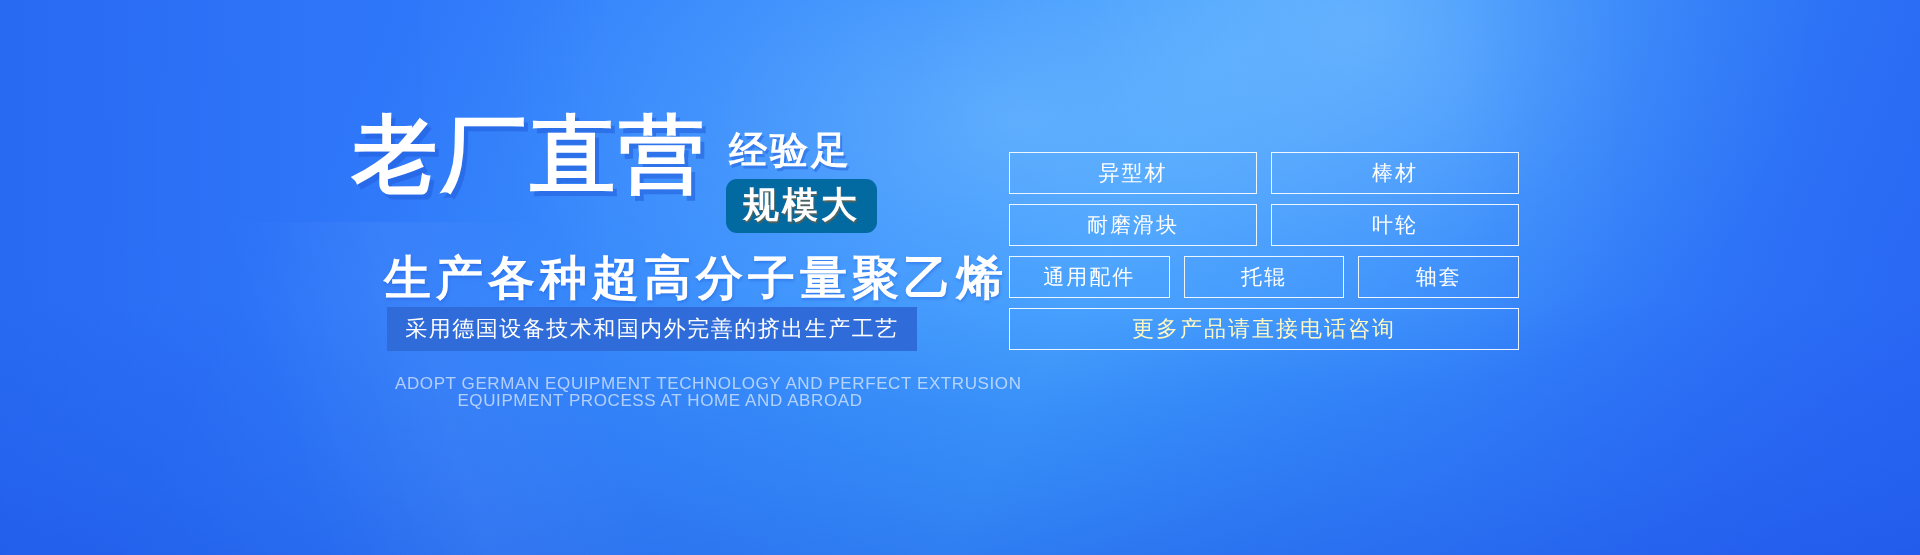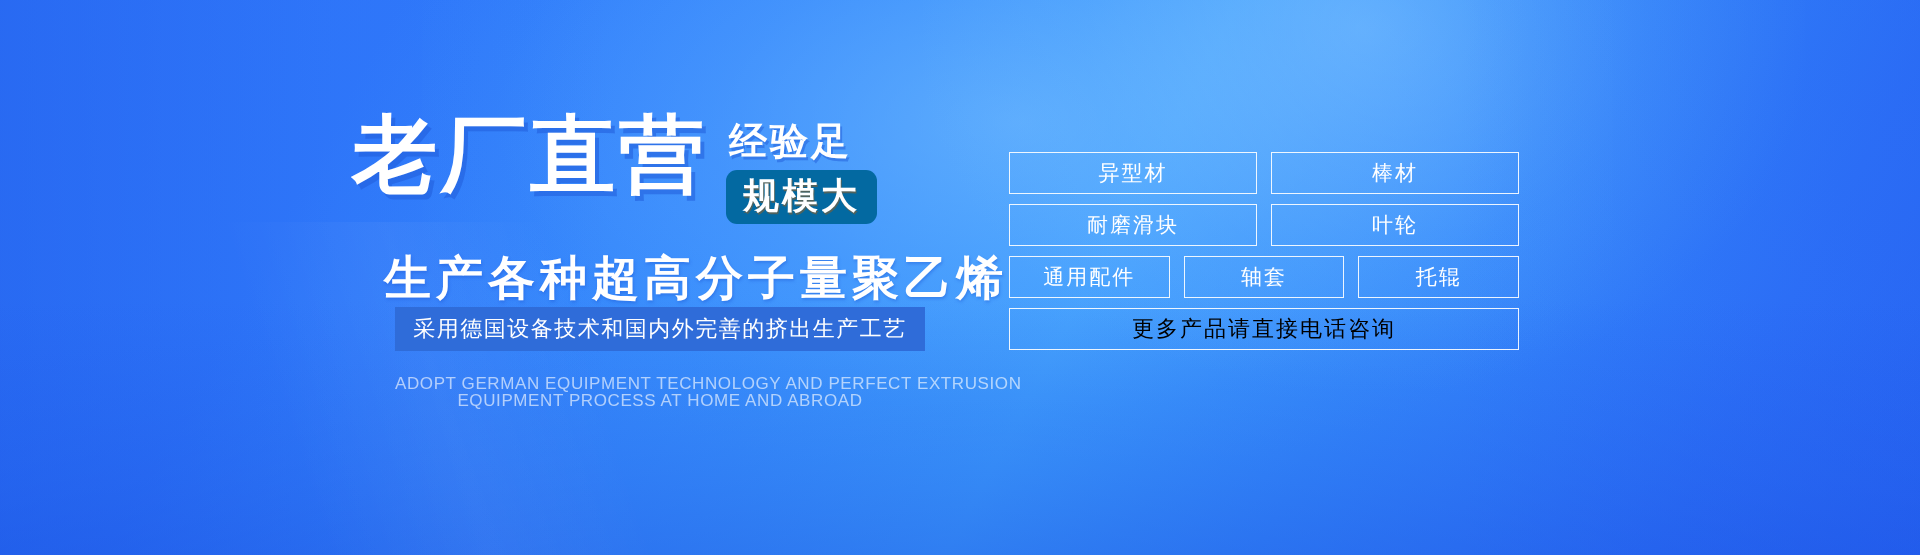--- a/index.html
+++ b/index.html
@@ -108,21 +108,21 @@
     font-size: 85px;
     font-weight: bold;
     color: #ffffff;
     letter-spacing: 4px;
     line-height: 1;
     white-space: nowrap;
     text-shadow: 4px 5px 0 rgba(33,93,218,0.55);
   }
   .headline-badges {
     margin-left: 18px;
-    margin-top: 10px;
+    margin-top: 19px;
     display: flex;
     flex-direction: column;
     gap: 8px;
     justify-content: space-between;
   }
   .badge-plain {
     font-size: 38px;
     font-weight: bold;
     color: #ffffff;
     letter-spacing: 3px;
@@ -151,21 +151,21 @@
     font-size: 47px;
     color: #ffffff;
     letter-spacing: 5px;
     white-space: nowrap;
     font-weight: bold;
     text-shadow: 1px 2px 3px rgba(25,80,210,0.35);
   }
 
   .tagline-bar {
     position: absolute;
-    left: 395px;
+    left: 387px;
     top: 307px;
     width: 530px;
     height: 44px;
     background: #2f6cd9;
     display: flex;
     align-items: center;
     justify-content: center;
   }
   .tagline-bar-text {
     font-size: 22px;
@@ -216,21 +216,21 @@
     background: transparent;
     cursor: pointer;
   }
   .chip-wide {
     width: 100%;
     height: 42px;
     border: 1px solid rgba(255,255,255,0.9);
     display: flex;
     align-items: center;
     justify-content: center;
-    color: #000000;
+    color: #fef9c3;
     font-size: 22px;
     letter-spacing: 2px;
     white-space: nowrap;
     background: transparent;
     cursor: pointer;
   }
 </style>
 </head>
 <body>
 
@@ -274,21 +274,21 @@
       <div class="chip">棒材</div>
     </div>
 
     <div class="chip-row">
       <div class="chip">耐磨滑块</div>
       <div class="chip">叶轮</div>
     </div>
 
     <div class="chip-row">
       <div class="chip">通用配件</div>
+      <div class="chip">托辊</div>
       <div class="chip">轴套</div>
-      <div class="chip">托辊</div>
     </div>
 
     <div class="chip-wide">更多产品请直接电话咨询</div>
 
   </div>
 
 </div>
 
 </body></html>

